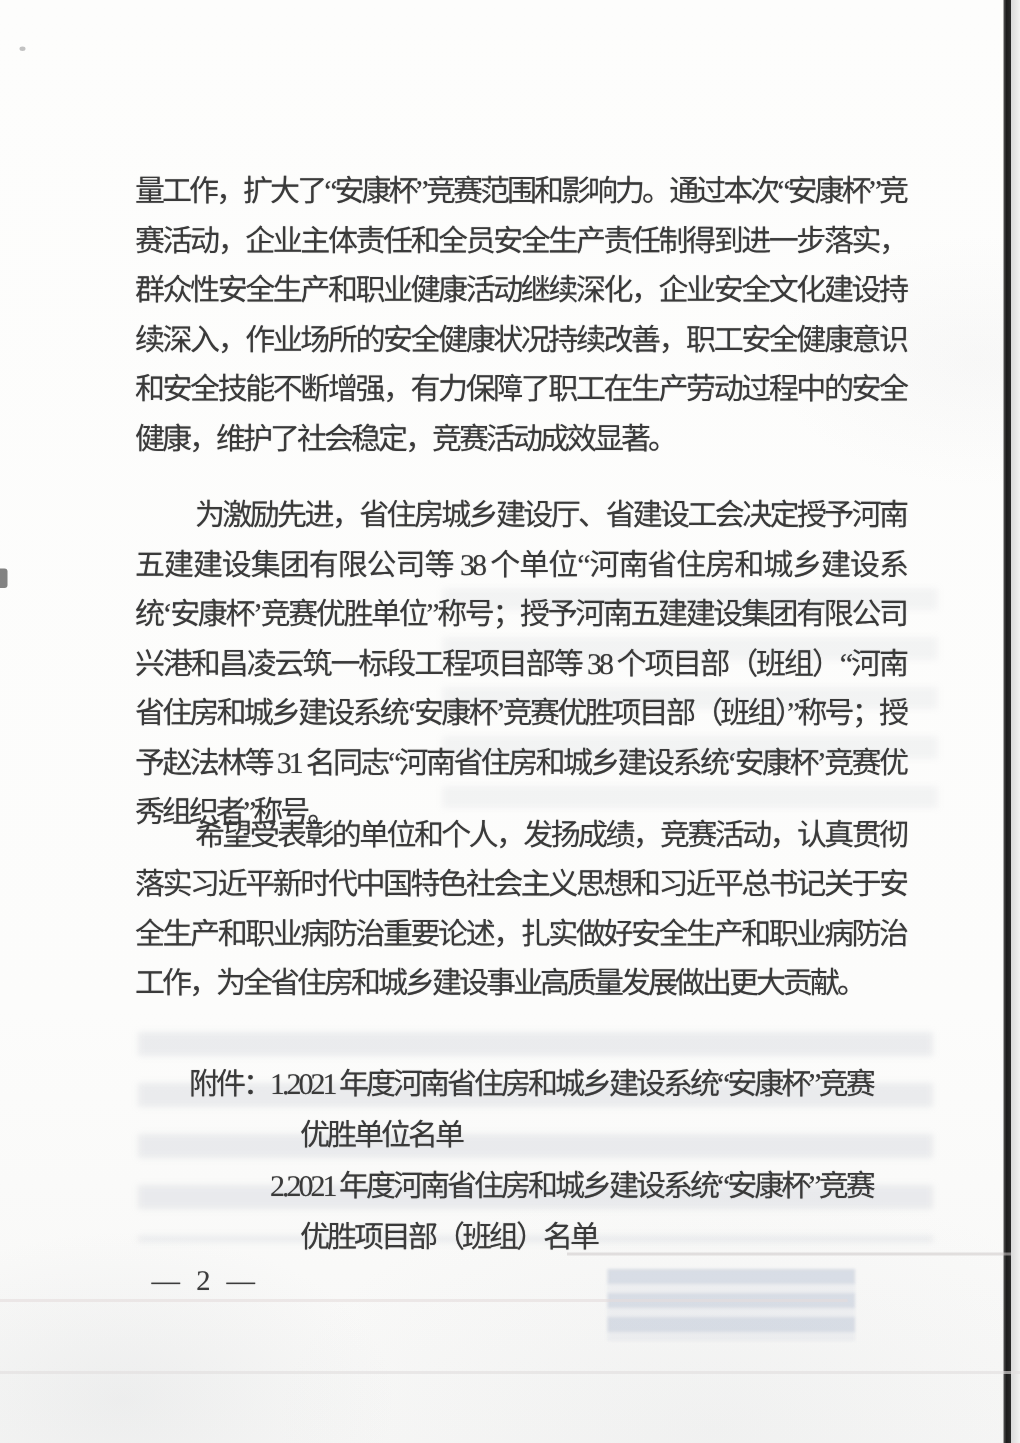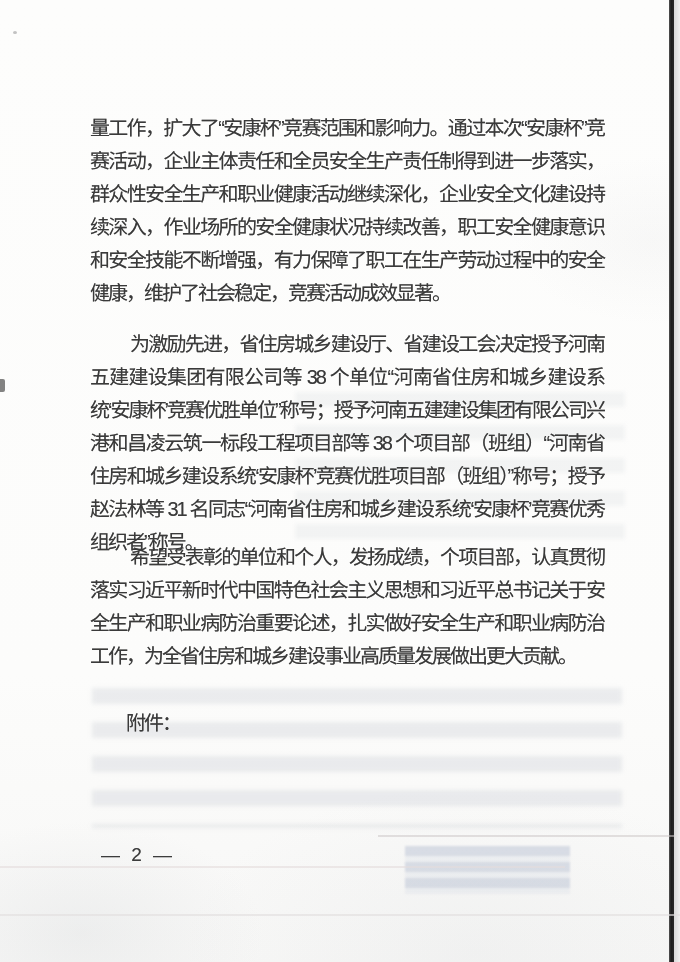--- a/index.html
+++ b/index.html
@@ -9,21 +9,21 @@
   .sheet {
     position: relative;
     width: 680px;
     height: 962px;
     overflow: hidden;
     background:
       radial-gradient(ellipse 260px 160px at 12% 97%, rgba(188,192,196,0.18), transparent 70%),
       radial-gradient(ellipse 420px 240px at 70% 99%, rgba(190,194,198,0.12), transparent 70%),
       radial-gradient(ellipse 200px 120px at 96% 25%, rgba(200,200,204,0.10), transparent 70%),
       linear-gradient(180deg, #fdfdfc 0%, #fcfcfb 70%, #f7f7f6 100%);
-    font-family: Liberation Sans, sans-serif;
+    font-family: Liberation Serif, serif;
     color: #383838;
   }
   
   .para {
     position: absolute;
     left: 90px;
     width: 514px;
     font-size: 20px;
     line-height: 33px;
     letter-spacing: -2px;
@@ -123,24 +123,34 @@
 <body>
 
 <div class="sheet">
 
   <div class="bleed bleed-mid"></div>
   <div class="bleed bleed-attach"></div>
   <div class="bleed bleed-corner"></div>
 
   <p id="p1" class="para">量工作，扩大了“安康杯”竞赛范围和影响力。通过本次“安康杯”竞赛活动，企业主体责任和全员安全生产责任制得到进一步落实，群众性安全生产和职业健康活动继续深化，企业安全文化建设持续深入，作业场所的安全健康状况持续改善，职工安全健康意识和安全技能不断增强，有力保障了职工在生产劳动过程中的安全健康，维护了社会稳定，竞赛活动成效显著。</p>
   <p id="p2" class="para indent">为激励先进，省住房城乡建设厅、省建设工会决定授予河南五建建设集团有限公司等 38 个单位“河南省住房和城乡建设系统‘安康杯’竞赛优胜单位”称号；授予河南五建建设集团有限公司兴港和昌凌云筑一标段工程项目部等 38 个项目部（班组）“河南省住房和城乡建设系统‘安康杯’竞赛优胜项目部（班组）”称号；授予赵法林等 31 名同志“河南省住房和城乡建设系统‘安康杯’竞赛优秀组织者”称号。</p>
-  <p id="p3" class="para indent">希望受表彰的单位和个人，发扬成绩，个项目部，认真贯彻落实习近平新时代中国特色社会主义思想和习近平总书记关于安全生产和职业病防治重要论述，扎实做好安全生产和职业病防治工作，为全省住房和城乡建设事业高质量发展做出更大贡献。</p>
+  <p id="p3" class="para indent">希望受表彰的单位和个人，发扬成绩，竞赛活动，认真贯彻落实习近平新时代中国特色社会主义思想和习近平总书记关于安全生产和职业病防治重要论述，扎实做好安全生产和职业病防治工作，为全省住房和城乡建设事业高质量发展做出更大贡献。</p>
 
   <div class="attachment">
     <span class="att-label">附件：</span>
+    <div class="att-items">
+      <div class="att-item">
+        <div class="att-line1">1.2021 年度河南省住房和城乡建设系统“安康杯”竞赛</div>
+        <div class="att-line2">优胜单位名单</div>
+      </div>
+      <div class="att-item">
+        <div class="att-line1">2.2021 年度河南省住房和城乡建设系统“安康杯”竞赛</div>
+        <div class="att-line2">优胜项目部（班组）名单</div>
+      </div>
+    </div>
   </div>
 
   <div class="page-number">— 2 —</div>
 
   <div class="edge-right-pale"></div>
   <div class="edge-right-dark"></div>
   <div class="mark-left"></div>
   <div class="speck-topleft"></div>
   <div class="scanline l1"></div>
   <div class="scanline l2"></div>

